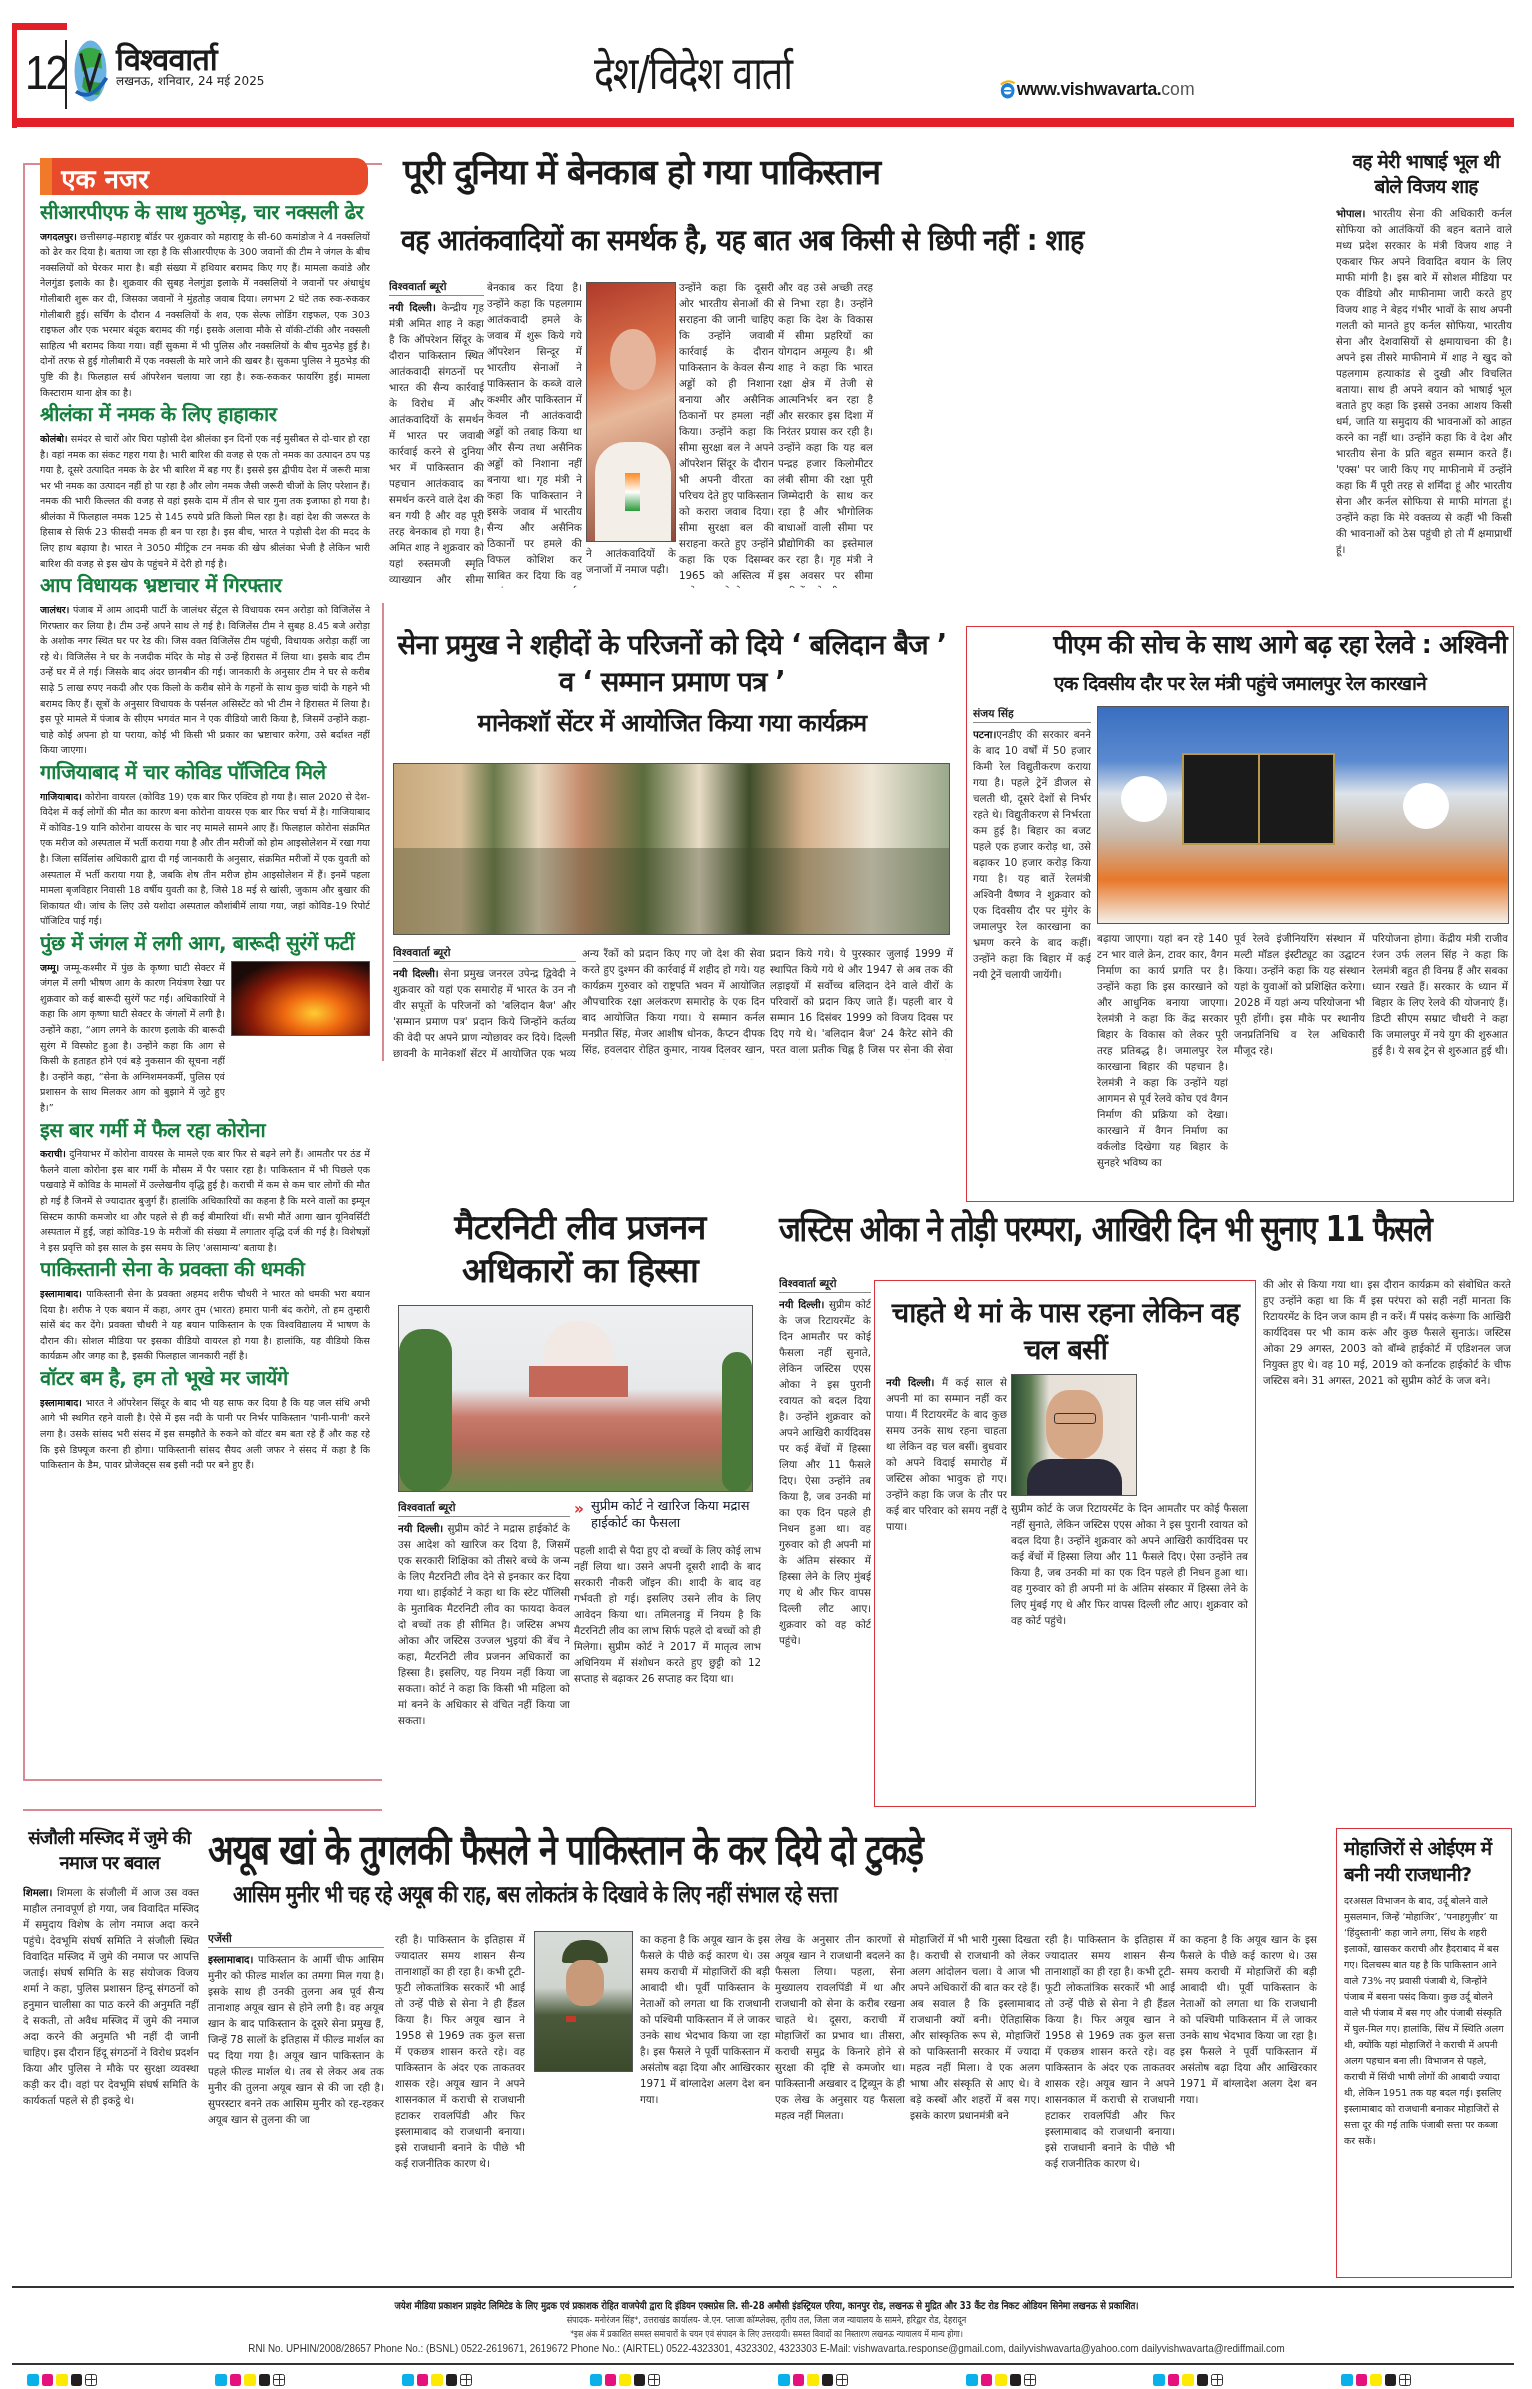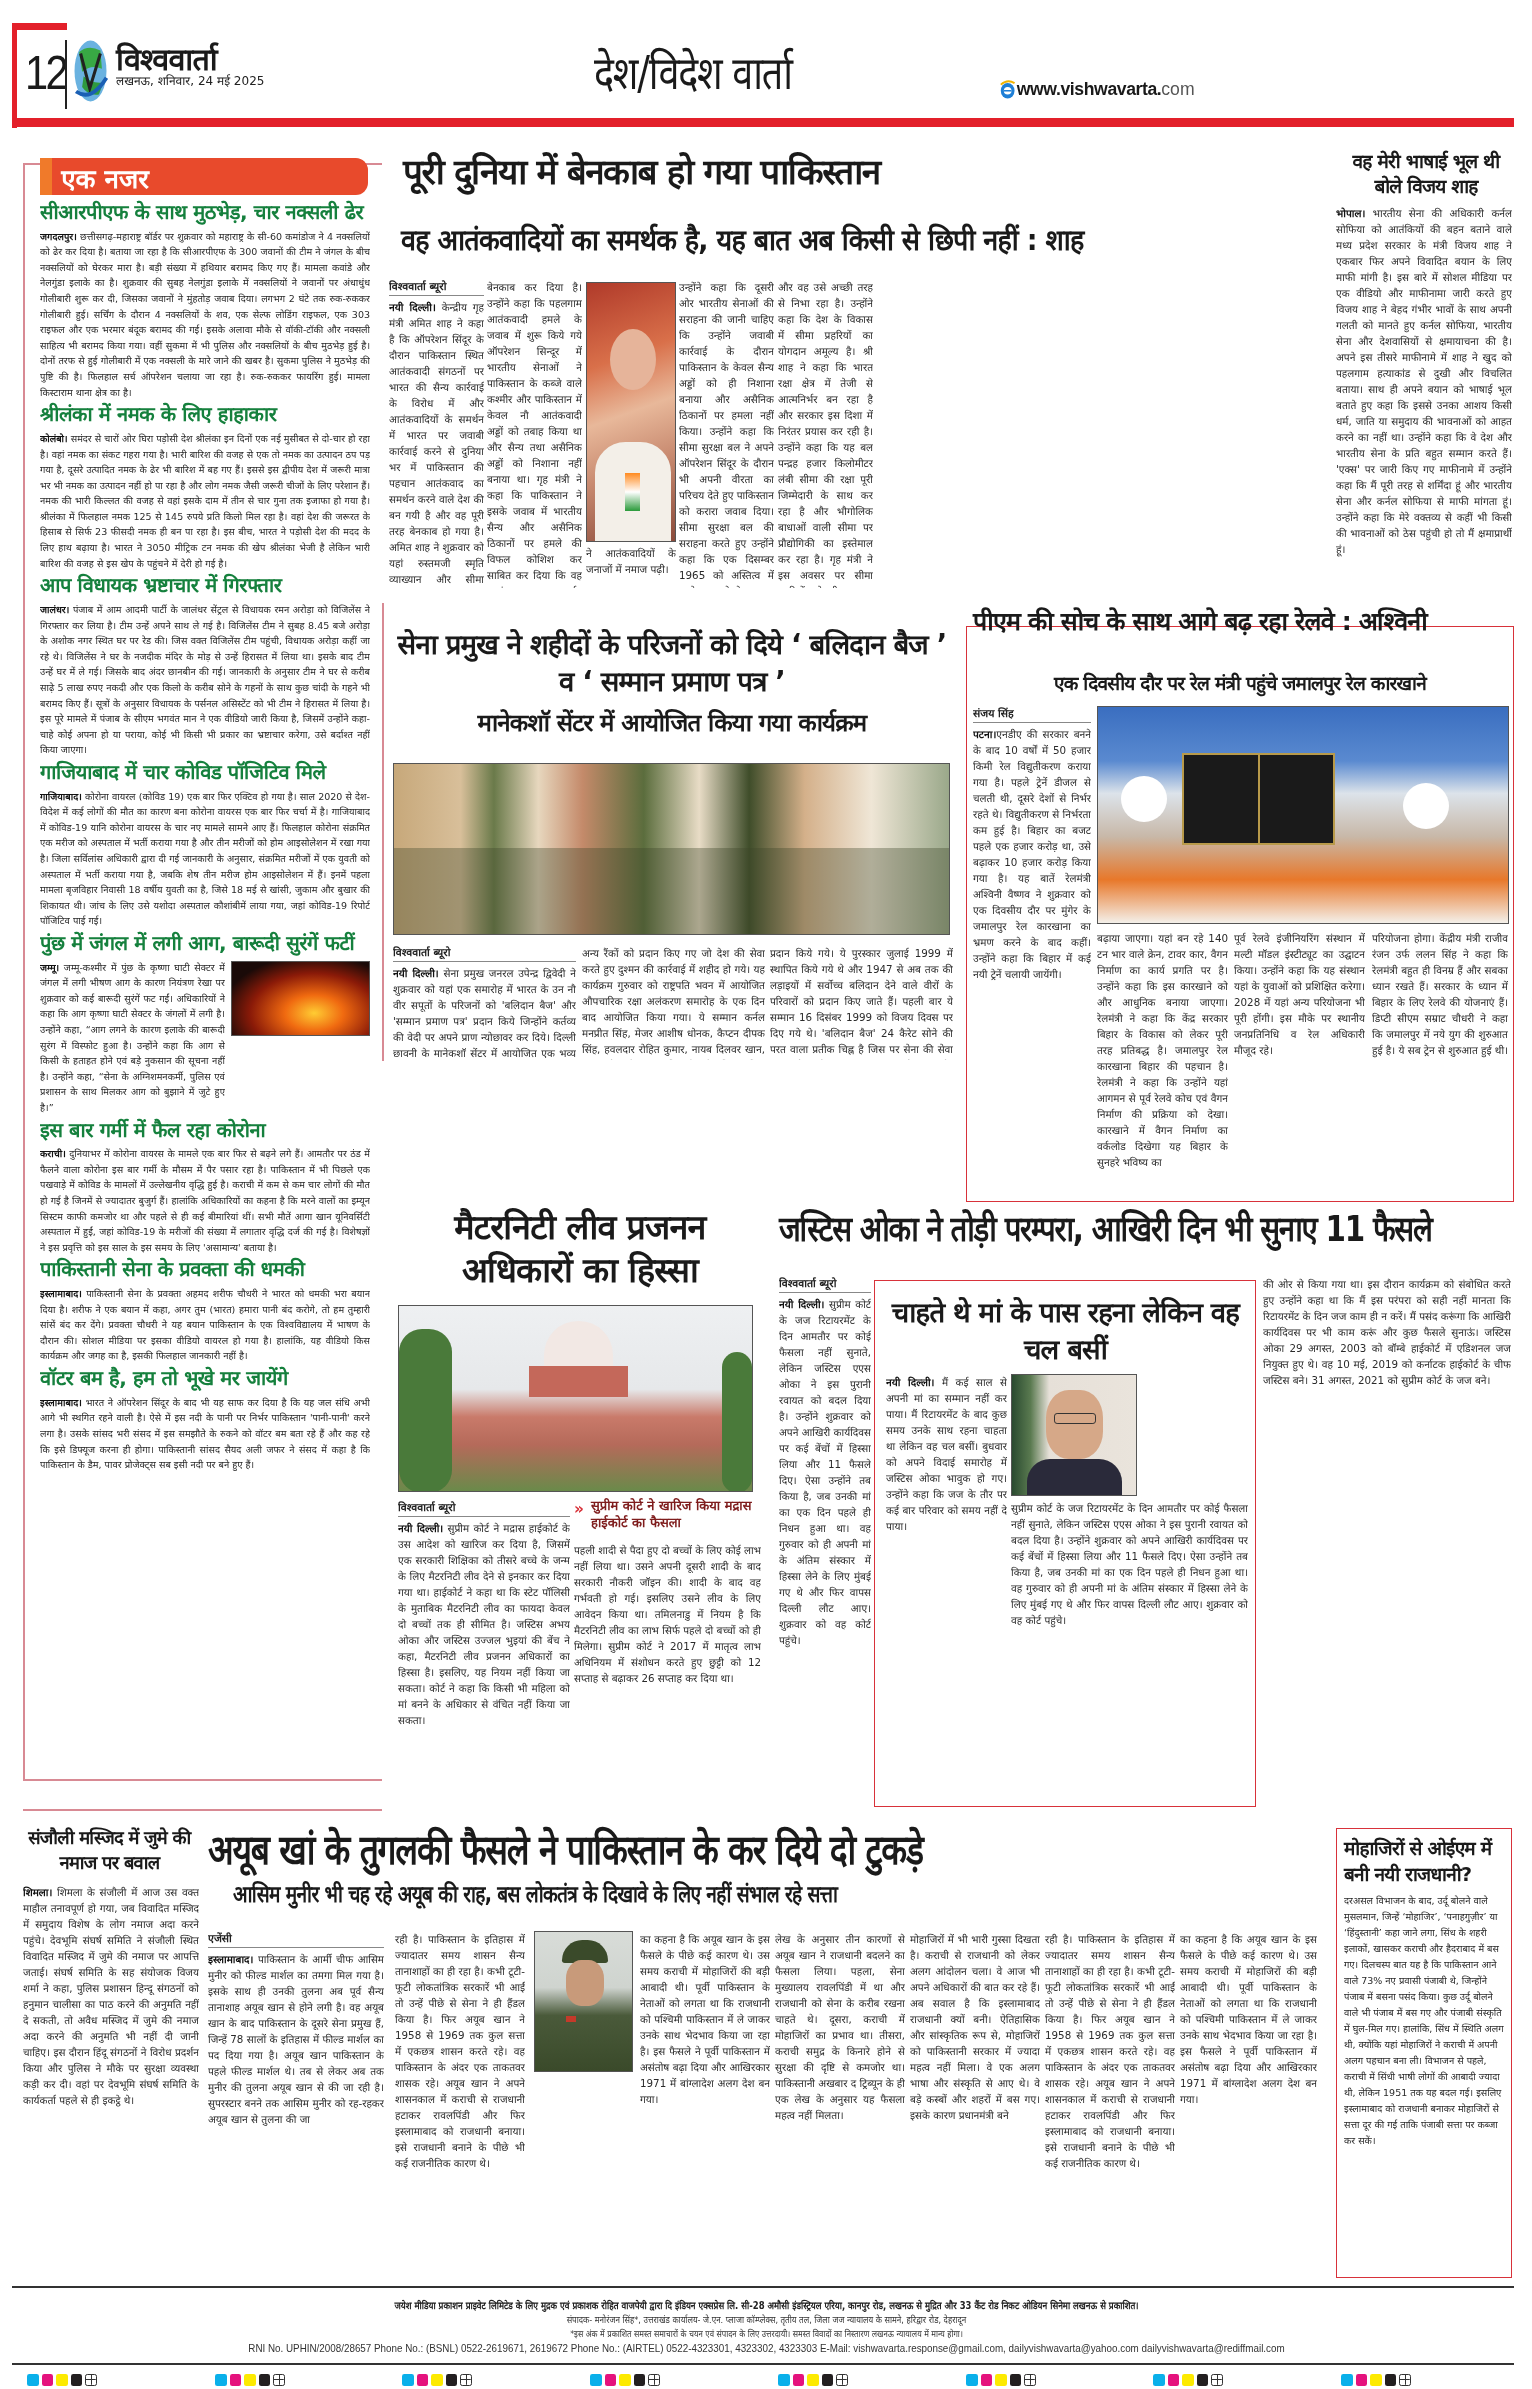--- a/index.html
+++ b/index.html
@@ -131,21 +131,21 @@
   <div style="position:absolute;left:0;top:84px;width:100%;height:88px;background:rgba(60,70,40,.35)"></div>
 </div>
 <div class="col" style="left:393px;top:945px;width:183px;height:115px">
   <div class="byline">विश्ववार्ता ब्यूरो</div>
   <div class="body"><b>नयी दिल्ली।</b><span> सेना प्रमुख जनरल उपेन्द्र द्विवेदी ने शुक्रवार को यहां एक समारोह में भारत के उन नौ वीर सपूतों के परिजनों को 'बलिदान बैज' और 'सम्मान प्रमाण पत्र' प्रदान किये जिन्होंने कर्तव्य की वेदी पर अपने प्राण न्योछावर कर दिये। दिल्ली छावनी के मानेकशॉ सेंटर में आयोजित एक भव्य और भावपूर्ण समारोह में वीरता और सर्वोच्च बलिदान के गहन प्रतीकात्मक श्रद्धांजलि के रूप में ये पुरस्कार उन अधिकारियों, जूनियर कमीशन प्राप्त अधिकारियों और</span></div>
 </div>
 <div class="col body" style="left:582px;top:945px;width:183px;height:115px">अन्य रैंकों को प्रदान किए गए जो देश की सेवा करते हुए दुश्मन की कार्रवाई में शहीद हो गये। यह कार्यक्रम गुरुवार को राष्ट्रपति भवन में आयोजित औपचारिक रक्षा अलंकरण समारोह के एक दिन बाद आयोजित किया गया। ये सम्मान कर्नल मनप्रीत सिंह, मेजर आशीष धोनक, कैप्टन दीपक सिंह, हवलदार रोहित कुमार, नायब दिलवर खान, राइफलमैन रवि कुमार, सिपाही प्रदीप सिंह, पुलिस उपाधीक्षक हिमायूं मुजम्मिल भट, ओईएम जीडीई-1 विजयन कुट्टी जी (सीमा सड़क संगठन) के परिजनों को</div>
 <div class="col body" style="left:770px;top:945px;width:183px;height:115px">प्रदान किये गये। ये पुरस्कार जुलाई 1999 में स्थापित किये गये थे और 1947 से अब तक की लड़ाइयों में सर्वोच्च बलिदान देने वाले वीरों के परिवारों को प्रदान किए जाते हैं। पहली बार ये सम्मान 16 दिसंबर 1999 को विजय दिवस पर दिए गये थे। 'बलिदान बैज' 24 कैरेट सोने की परत वाला प्रतीक चिह्न है जिस पर सेना की सेवा संख्या, रैंक और नाम अलग-अलग उकेरा गया है। बैज की तरह भारतीय सेना का प्रतीक चिह्न अंकित है, जो शाश्वत स्मृति का प्रतीक है।</div>
 
 <div class="redbox" style="left:966px;top:626px;width:548px;height:576px"></div>
-<div class="abs hl" style="left:973px;top:608px;width:534px;font-size:25px;text-align:left;white-space:nowrap;letter-spacing:-0.8px">पीएम की सोच के साथ आगे बढ़ रहा रेलवे  : अश्विनी</div>
+<div class="abs hl" style="left:973px;top:631px;width:534px;font-size:25px;text-align:right;white-space:nowrap;letter-spacing:-0.8px">पीएम की सोच के साथ आगे बढ़ रहा रेलवे  : अश्विनी</div>
 <div class="abs hl" style="left:973px;top:673px;width:534px;font-size:19px;text-align:center;white-space:nowrap">एक दिवसीय दौर पर रेल मंत्री पहुंचे जमालपुर रेल कारखाने</div>
 <div class="col" style="left:973px;top:706px;width:118px;height:473px">
   <div class="byline">संजय सिंह</div>
   <div class="body"><b>पटना।</b><span>एनडीए की सरकार बनने के बाद 10 वर्षों में 50 हजार किमी रेल विद्युतीकरण कराया गया है। पहले ट्रेनें डीजल से चलती थी, दूसरे देशों से निर्भर रहते थे। विद्युतीकरण से निर्भरता कम हुई है। बिहार का बजट पहले एक हजार करोड़ था, उसे बढ़ाकर 10 हजार करोड़ किया गया है। यह बातें रेलमंत्री अश्विनी वैष्णव ने शुक्रवार को एक दिवसीय दौर पर मुंगेर के जमालपुर रेल कारखाना का भ्रमण करने के बाद कहीं। उन्होंने कहा कि बिहार में कई नयी ट्रेनें चलायी जायेंगी।</span></div>
 </div>
 <div class="photo" style="left:1097px;top:706px;width:412px;height:218px;background:linear-gradient(180deg,#3a6ec0 0%,#5a8ad0 25%,#dce3ea 40%,#c8b8a8 60%,#e8782a 80%,#f4f0ea 100%)">
   <div style="position:absolute;left:84px;top:46px;width:153px;height:92px;background:#1a1a1a;border:2.3px solid #b89a4a"></div>
   <div style="position:absolute;left:160px;top:46px;width:2.3px;height:92px;background:#b89a4a"></div>
   <div style="position:absolute;left:23px;top:69px;width:46px;height:46px;border-radius:50%;background:#fff"></div>
   <div style="position:absolute;left:305px;top:76px;width:46px;height:46px;border-radius:50%;background:#fff"></div>
@@ -159,21 +159,21 @@
   <div style="position:absolute;left:145px;top:15.3px;width:69px;height:46px;border-radius:34px 34px 0 0;background:#f2e8e4"></div>
   <div style="position:absolute;left:130px;top:60px;width:99px;height:30.5px;background:#c4685a"></div>
   <div style="position:absolute;left:0;top:23px;width:53px;height:164px;background:#4a7a3a;border-radius:23px"></div>
   <div style="position:absolute;right:0;top:46px;width:30.5px;height:141px;background:#4a7a3a;border-radius:15.3px"></div>
 </div>
 <div class="col" style="left:398px;top:1500px;width:172px;height:305px">
   <div class="byline">विश्ववार्ता ब्यूरो</div>
   <div class="body"><b>नयी दिल्ली।</b><span> सुप्रीम कोर्ट ने मद्रास हाईकोर्ट के उस आदेश को खारिज कर दिया है, जिसमें एक सरकारी शिक्षिका को तीसरे बच्चे के जन्म के लिए मैटरनिटी लीव देने से इनकार कर दिया गया था। हाईकोर्ट ने कहा था कि स्टेट पॉलिसी के मुताबिक मैटरनिटी लीव का फायदा केवल दो बच्चों तक ही सीमित है। जस्टिस अभय ओका और जस्टिस उज्जल भुइयां की बेंच ने कहा, मैटरनिटी लीव प्रजनन अधिकारों का हिस्सा है। इसलिए, यह नियम नहीं किया जा सकता। कोर्ट ने कहा कि किसी भी महिला को मां बनने के अधिकार से वंचित नहीं किया जा सकता।</span></div>
 </div>
 <div class="abs" style="left:574px;top:1500px;color:#d8323a;font-size:15.3px;font-weight:bold">»</div>
-<div class="abs" style="left:591px;top:1498px;width:168px;font-size:13px;font-weight:bold;line-height:1.3;color:#7f1d1d">सुप्रीम कोर्ट ने खारिज किया मद्रास हाईकोर्ट का फैसला</div>
+<div class="abs" style="left:591px;top:1498px;width:168px;font-size:13px;font-weight:normal;line-height:1.3;color:#0f172a">सुप्रीम कोर्ट ने खारिज किया मद्रास हाईकोर्ट का फैसला</div>
 <div class="col body" style="left:574px;top:1542px;width:187px;height:263px">पहली शादी से पैदा हुए दो बच्चों के लिए कोई लाभ नहीं लिया था। उसने अपनी दूसरी शादी के बाद सरकारी नौकरी जॉइन की। शादी के बाद वह गर्भवती हो गई। इसलिए उसने लीव के लिए आवेदन किया था। तमिलनाडु में नियम है कि मैटरनिटी लीव का लाभ सिर्फ पहले दो बच्चों को ही मिलेगा। सुप्रीम कोर्ट ने 2017 में मातृत्व लाभ अधिनियम में संशोधन करते हुए छुट्टी को 12 सप्ताह से बढ़ाकर 26 सप्ताह कर दिया था।</div>
 
 <div class="abs hl" style="left:779px;top:1210px;font-size:35px;white-space:nowrap;letter-spacing:-1.5px;transform:scaleX(.84);transform-origin:left">जस्टिस ओका ने तोड़ी परम्परा, आखिरी दिन भी सुनाए 11 फैसले</div>
 <div class="col" style="left:779px;top:1276px;width:92px;height:527px">
   <div class="byline">विश्ववार्ता ब्यूरो</div>
   <div class="body"><b>नयी दिल्ली।</b><span> सुप्रीम कोर्ट के जज रिटायरमेंट के दिन आमतौर पर कोई फैसला नहीं सुनाते, लेकिन जस्टिस एएस ओका ने इस पुरानी रवायत को बदल दिया है। उन्होंने शुक्रवार को अपने आखिरी कार्यदिवस पर कई बेंचों में हिस्सा लिया और 11 फैसले दिए। ऐसा उन्होंने तब किया है, जब उनकी मां का एक दिन पहले ही निधन हुआ था। वह गुरुवार को ही अपनी मां के अंतिम संस्कार में हिस्सा लेने के लिए मुंबई गए थे और फिर वापस दिल्ली लौट आए। शुक्रवार को वह कोर्ट पहुंचे।</span></div>
 </div>
 <div class="redbox" style="left:874px;top:1280px;width:382px;height:527px"></div>
 <div class="abs hl" style="left:886px;top:1294px;width:359px;font-size:27.5px;text-align:center;line-height:1.35">चाहते थे मां के पास रहना लेकिन वह चल बसीं</div>
 <div class="col body" style="left:886px;top:1374px;width:121px;height:424px">

